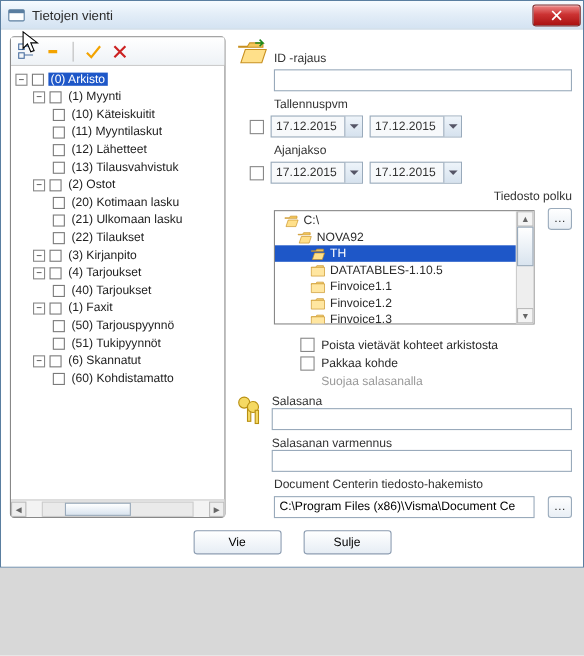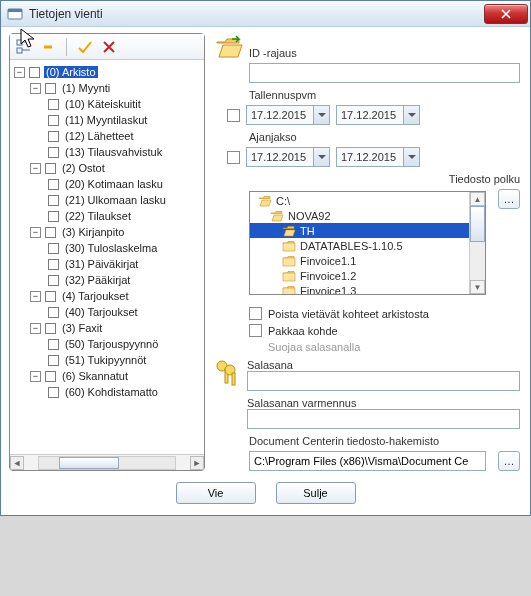--- a/index.html
+++ b/index.html
@@ -54,21 +54,21 @@
   .fl-item.lv2 { padding-left:32px;}
   .fl-item.sel { background:#1e57c8; color:#fff;}
   .fl-vsb { width:16px; background:#eee; border-left:1px solid #ccc; display:flex; flex-direction:column;}
   .fl-vsb .arrow { height:14px; border:1px solid #bbb; background:#f4f4f4; display:flex; align-items:center; justify-content:center; font-size:8px; color:#666;}
   .fl-vsb .track { flex:1; position:relative;}
   .fl-vsb .thumb { position:absolute; top:0; left:0; right:0; height:36px; background:linear-gradient(#fff,#d9e4ef); border:1px solid #9ab;}
 
   .dotbtn { width:22px; height:20px; border:1px solid #9ab; background:linear-gradient(#fff,#e9eff5); border-radius:3px; display:flex; align-items:center; justify-content:center; font-size:11px; cursor:pointer; margin-left:6px;}
   .keys { width:26px; height:30px; }
 
-  .checkline { display:flex; align-items:flex-end; gap:6px; margin-top:4px;}
+  .checkline { display:flex; align-items:flex-end; gap:6px; margin-top:4px;margin-left:24px;}
   .greytext { color:#9a9a9a; }
 
   .buttons { height:44px; display:flex; align-items:center; justify-content:center; gap:20px; border-top:0; }
   .btn { width:80px; height:22px; border:1px solid #8a9bb0; border-radius:3px; background:linear-gradient(#fff,#e6edf4); font-size:11px; display:flex; align-items:center; justify-content:center; cursor:pointer;}
 
   svg.ficon { width:14px; height:12px; flex:0 0 auto;}
 </style>
 </head>
 <body>
 
@@ -159,49 +159,35 @@
                   <div class="node">
                     <span class="chk"></span>
                     <span class="lbl">(22) Tilaukset</span>
                   </div>
                 </div>
                 <div class="node">
                   <span class="pm">−</span>
                   <span class="chk"></span>
                   <span class="lbl">(3) Kirjanpito</span>
                 </div>
-                <div class="children">
-                  <div class="node">
-                    <span class="chk"></span>
-                    <span class="lbl">(30) Tuloslaskelma</span>
-                  </div>
-                  <div class="node">
-                    <span class="chk"></span>
-                    <span class="lbl">(31) Päiväkirjat</span>
-                  </div>
-                  <div class="node">
-                    <span class="chk"></span>
-                    <span class="lbl">(32) Pääkirjat</span>
-                  </div>
-                </div>
                 <div class="node">
                   <span class="pm">−</span>
                   <span class="chk"></span>
                   <span class="lbl">(4) Tarjoukset</span>
                 </div>
                 <div class="children">
                   <div class="node">
                     <span class="chk"></span>
                     <span class="lbl">(40) Tarjoukset</span>
                   </div>
                 </div>
                 <div class="node">
                   <span class="pm">−</span>
                   <span class="chk"></span>
-                  <span class="lbl">(3) Faxit</span>
+                  <span class="lbl">(1) Faxit</span>
                 </div>
                 <div class="children">
                   <div class="node">
                     <span class="chk"></span>
                     <span class="lbl">(50) Tarjouspyynnö</span>
                   </div>
                   <div class="node">
                     <span class="chk"></span>
                     <span class="lbl">(51) Tukipyynnöt</span>
                   </div>

